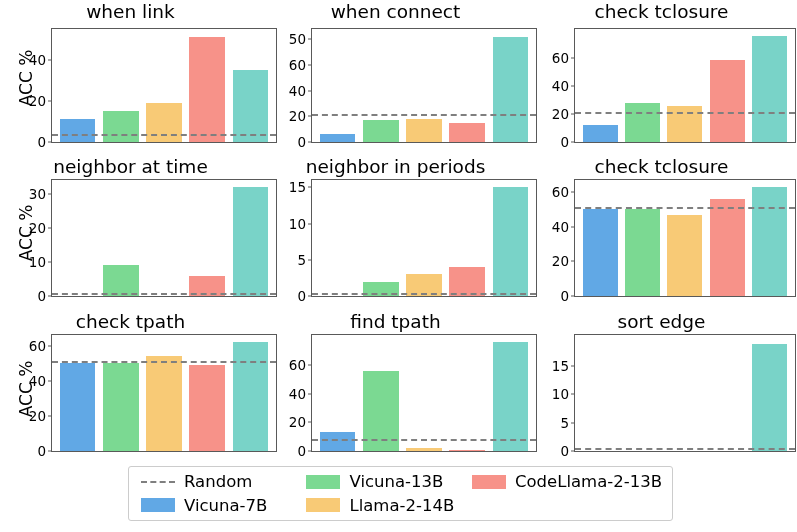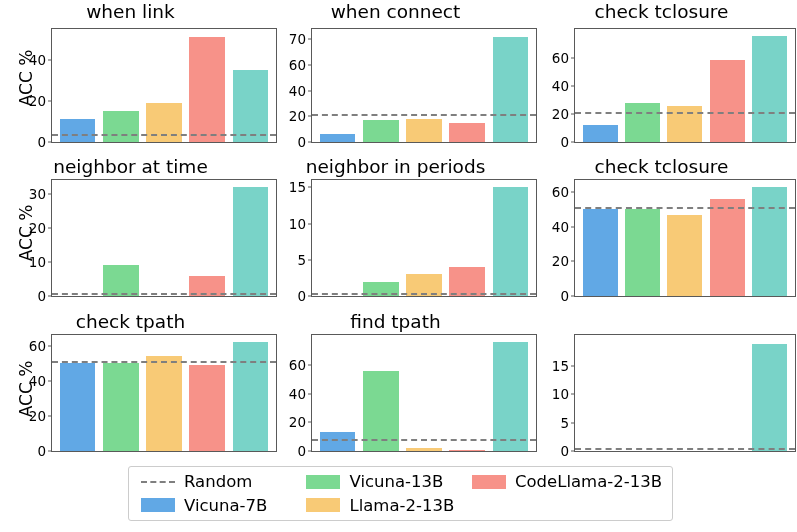--- a/index.html
+++ b/index.html
@@ -175,21 +175,21 @@
             <div class="randomline" style="bottom: 22.7273%;"></div>
           </div>
           <div class="ytick" style="top: 100%;">0</div>
           <div class="ytickmark" style="top: 100%;"></div>
           <div class="ytick" style="top: 77.2727%;">20</div>
           <div class="ytickmark" style="top: 77.2727%;"></div>
           <div class="ytick" style="top: 54.5455%;">40</div>
           <div class="ytickmark" style="top: 54.5455%;"></div>
           <div class="ytick" style="top: 31.8182%;">60</div>
           <div class="ytickmark" style="top: 31.8182%;"></div>
-          <div class="ytick" style="top: 9.09091%;">70</div>
+          <div class="ytick" style="top: 9.09091%;">50</div>
           <div class="ytickmark" style="top: 9.09091%;"></div>
         </div>
       </div>
       <div class="cell row0 col2">
         <div class="subplot-title">check tclosure</div>
         <div class="axes">
           <div class="plotarea">
             <div class="bars">
               <div class="bar" style="background: rgb(97, 168, 229); height: 14.8148%;"></div>
               <div class="bar" style="background: rgb(123, 217, 146); height: 34.5679%;"></div>
@@ -320,20 +320,21 @@
           <div class="ytickmark" style="top: 100%;"></div>
           <div class="ytick" style="top: 75.3086%;">20</div>
           <div class="ytickmark" style="top: 75.3086%;"></div>
           <div class="ytick" style="top: 50.6173%;">40</div>
           <div class="ytickmark" style="top: 50.6173%;"></div>
           <div class="ytick" style="top: 25.9259%;">60</div>
           <div class="ytickmark" style="top: 25.9259%;"></div>
         </div>
       </div>
       <div class="cell row2 col2">
+        <div class="subplot-title">sort edge</div>
         <div class="axes">
           <div class="plotarea">
             <div class="bars">
               <div class="bar" style="background: rgb(97, 168, 229); height: 0%;"></div>
               <div class="bar" style="background: rgb(123, 217, 146); height: 0%;"></div>
               <div class="bar" style="background: rgb(248, 202, 118); height: 0%;"></div>
               <div class="bar" style="background: rgb(247, 146, 137); height: 0%;"></div>
               <div class="bar" style="background: rgb(121, 211, 200); height: 92.6829%;"></div>
             </div>
             <div class="randomline" style="bottom: 0.97561%;"></div>
@@ -362,16 +363,16 @@
       <div class="legend-item">
         <span class="swatch" style="background: rgb(247, 146, 137);"></span>
         <span>CodeLlama-2-13B</span>
       </div>
       <div class="legend-item">
         <span class="swatch" style="background: rgb(97, 168, 229);"></span>
         <span>Vicuna-7B</span>
       </div>
       <div class="legend-item">
         <span class="swatch" style="background: rgb(248, 202, 118);"></span>
-        <span>Llama-2-13B</span>
+        <span>Llama-2-14B</span>
       </div>
     </div>
 </div>
 
 </body></html>

